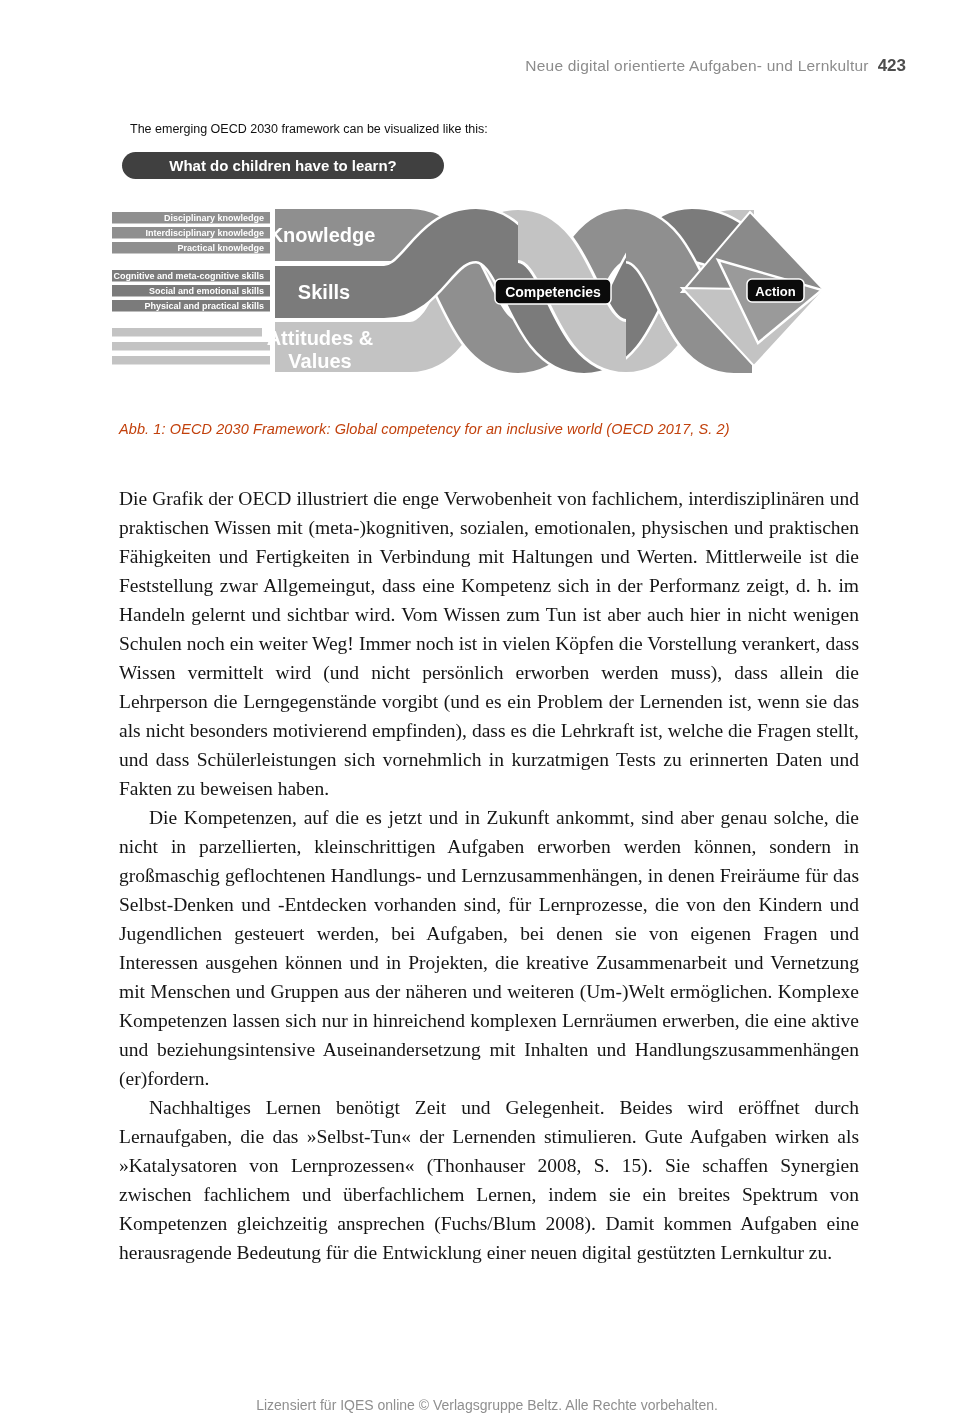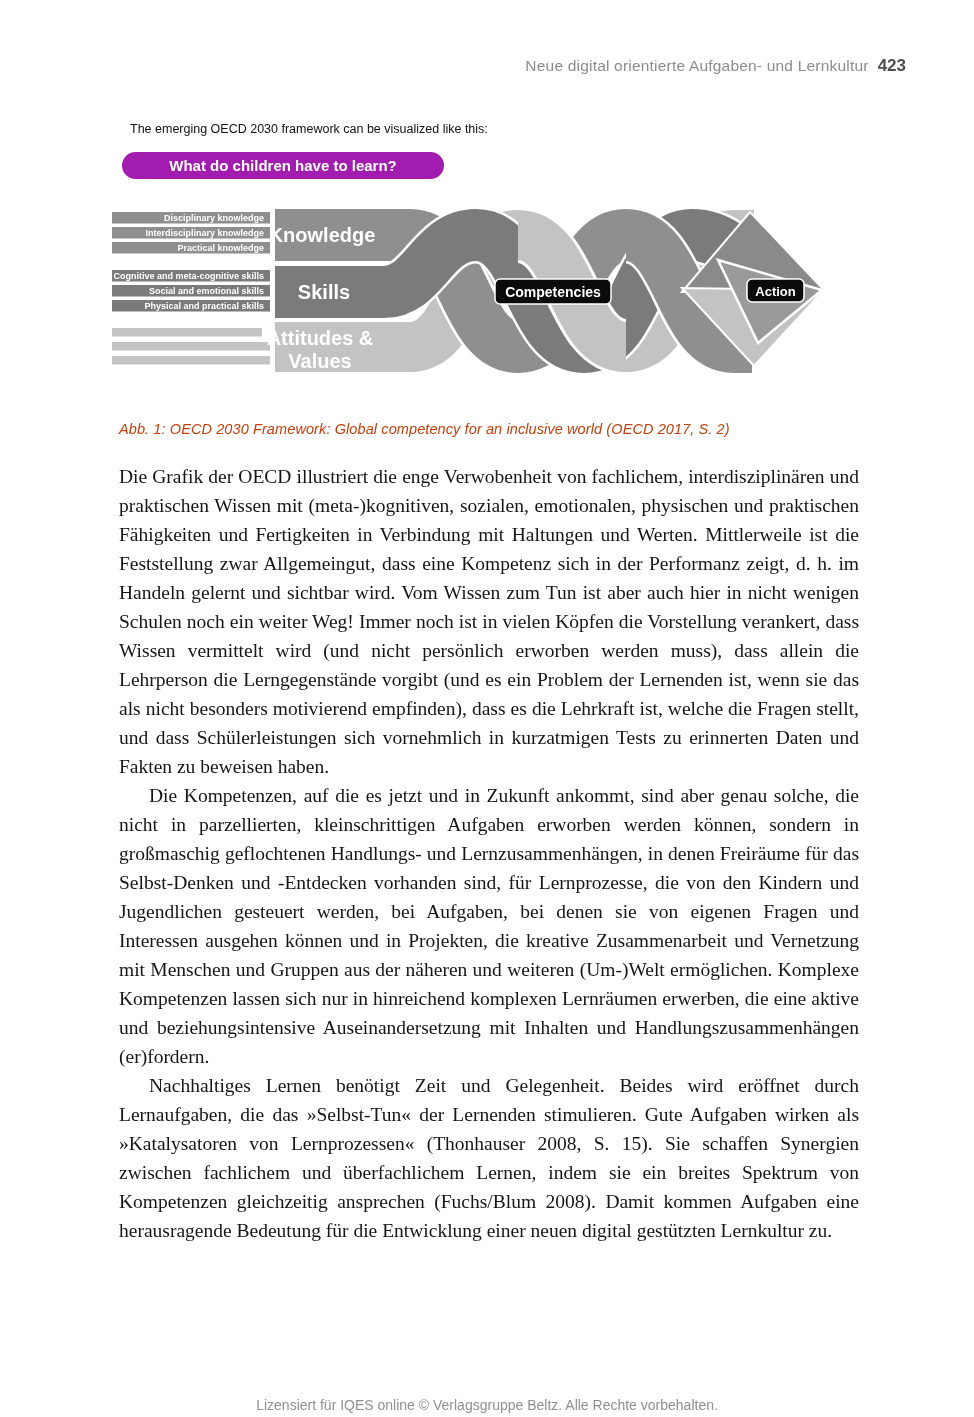--- a/index.html
+++ b/index.html
@@ -13,31 +13,31 @@
     display:flex;justify-content:flex-end;align-items:baseline;gap:9px;
   }
   .page-header .running-title{color:#8c8c8c;font-size:15.5px;letter-spacing:.2px;}
   .page-header .page-number{color:#4d4d4d;font-size:17px;font-weight:bold;}
   
   .fig-intro{
     position:absolute;left:122px;top:122px;font-size:12.5px;color:#111;margin-left:8px;
   }
   .question-pill{
     position:absolute;left:122px;top:152px;width:322px;height:27px;
-    background:#a21caf;border-radius:14px;color:#fff;font-weight:bold;
+    background:#404040;border-radius:14px;color:#fff;font-weight:bold;
     font-size:15px;display:flex;align-items:center;justify-content:center;
   }
   .diagram-wrap{position:absolute;left:112px;top:200px;width:740px;height:177px;}
   .fig-caption{
     position:absolute;left:119px;top:421px;width:740px;
     font-style:italic;font-size:14.5px;color:#c2410c;letter-spacing:.1px;
   }
   
   .body-text{
-    position:absolute;left:119px;top:462px;width:740px;
+    position:absolute;left:119px;top:484px;width:740px;
     font-family:"Liberation Serif",serif;font-size:19.5px;line-height:29px;
     color:#151515;text-align:justify;
   }
   .body-text p{margin:0;}
   .body-text p.indent{text-indent:30px;}
   
   .page-footer{
     position:absolute;left:0;right:0;top:1363px;text-align:center;
     color:#8f8f8f;font-size:14px;margin-top:34px;
   }

